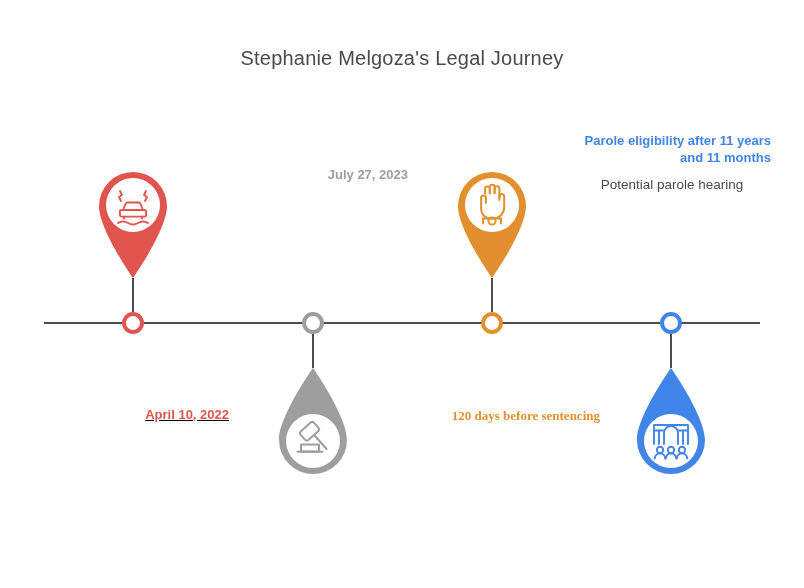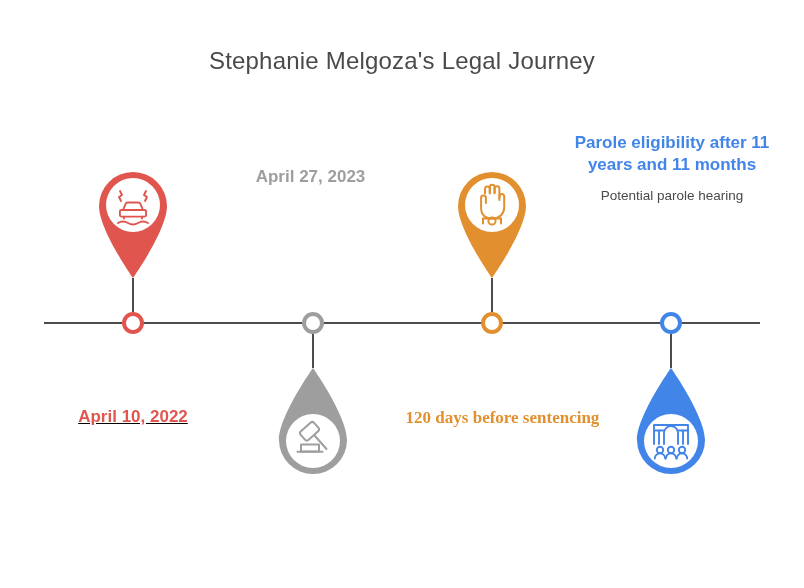--- a/index.html
+++ b/index.html
@@ -19,21 +19,21 @@
     overflow: hidden;
   }
 
   
   .chart-title {
     position: absolute;
     left: 0;
     top: 47px;
     width: 804px;
     text-align: center;
-    font-size: 24px;
+    font-size: 20px;
     color: #4a4a4a;
     letter-spacing: 0.2px;
     font-weight: 400;
   }
 
   
   .axis-line {
     position: absolute;
     left: 44px;
     top: 322px;
@@ -66,24 +66,25 @@
     height: 122px;
   }
   .marker svg { display: block; width: 96px; height: 122px; }
 
   
   .block {
     position: absolute;
     text-align: center;
   }
   .block .headline {
-    font-size: 17px;
+    font-size: 13px;
     font-weight: bold;
     line-height: 1.32;
     margin-bottom: 9px;
+    text-align: right;
   }
   .block .detail {
     font-size: 13.5px;
     color: #4a4a4a;
     line-height: 1.45;
     font-weight: 400;
   }
 </style>
 </head>
 <body>
@@ -109,21 +110,21 @@
       </g>
     </svg>
   </div>
   <div class="connector" style="left:132px; top:278px; height:34px; background:#4d4d4d;"></div>
   <div class="node" style="left:122px; top:312px; border-color:#e0564f;"></div>
   <div class="block" style="left:37px; top:406px; width:192px;text-decoration:underline;">
     <div class="headline" style="color:#e0564f;">April 10, 2022</div>
   </div>
 
   <div class="block" style="left:213px; top:166px; width:195px;">
-    <div class="headline" style="color:#9e9e9e;">April 27, 2023</div>
+    <div class="headline" style="color:#9e9e9e;">July 27, 2023</div>
   </div>
   <div class="connector" style="left:312px; top:334px; height:34px;"></div>
   <div class="node" style="left:302px; top:312px; border-color:#9e9e9e;"></div>
   <div class="marker" style="left:265px; top:366px;">
     <svg viewBox="0 0 96 122">
       <path d="M48 2 C48 2 14 50 14 74 A34 34 0 1 0 82 74 C82 50 48 2 48 2 Z" fill="#9e9e9e"></path>
       <circle cx="48" cy="75" r="27" fill="#ffffff"></circle>
       <g fill="none" stroke="#9e9e9e" stroke-width="2" stroke-linecap="round" stroke-linejoin="round">
         <rect x="35.5" y="59.5" width="18" height="11.5" rx="2.6" transform="rotate(-42 44.5 65.2)"></rect>
         <path d="M50 70 l11.5 13"></path>

